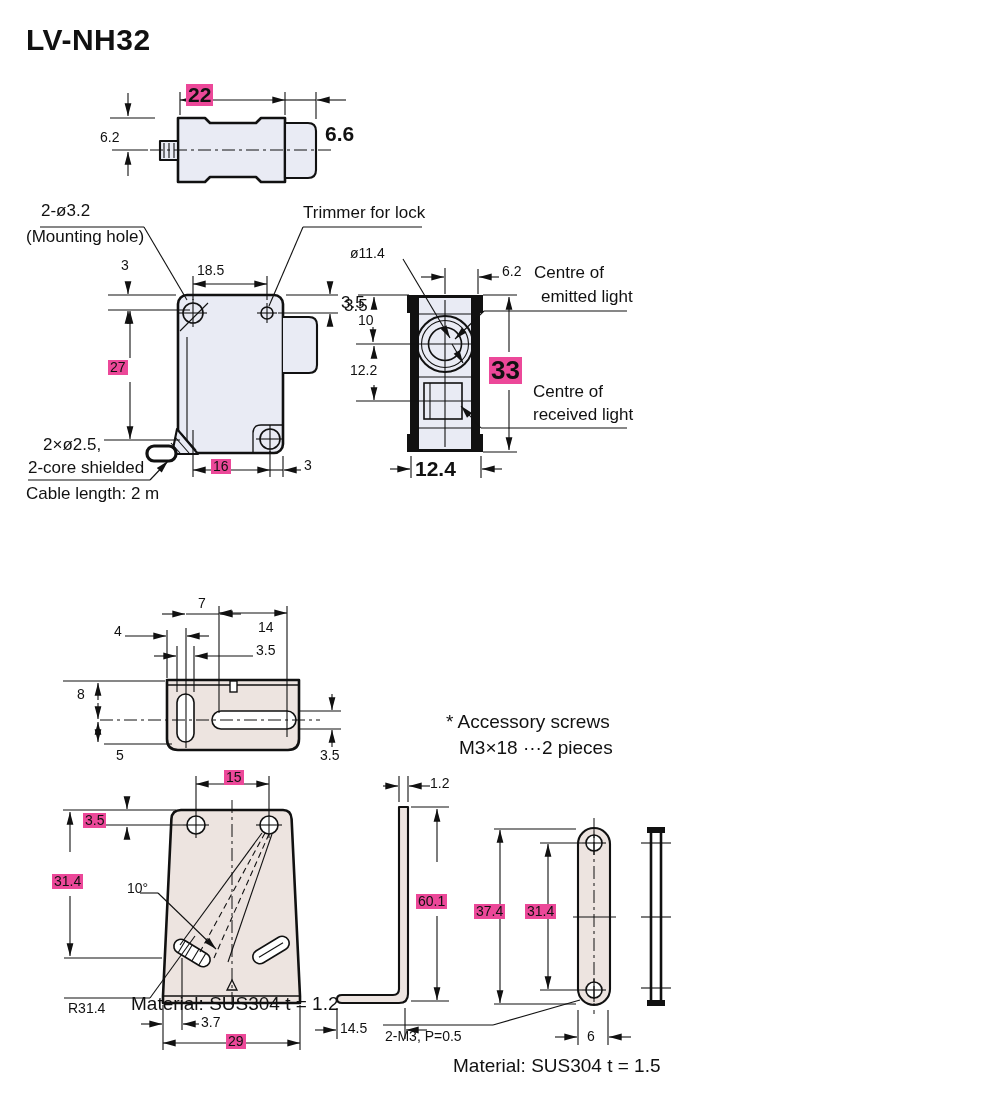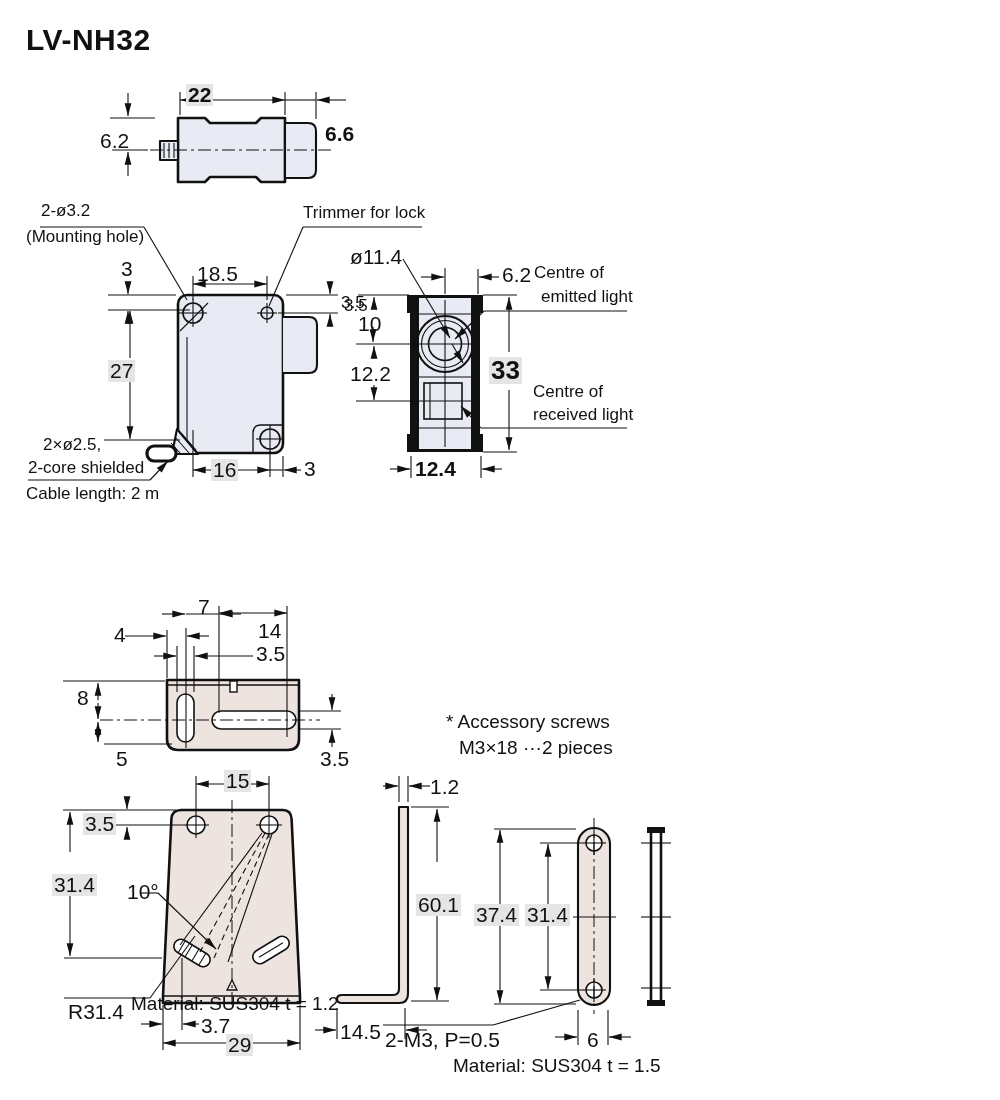--- a/index.html
+++ b/index.html
@@ -10,25 +10,25 @@
   .o  {fill:none;stroke:#111;stroke-width:2.6;stroke-linejoin:round;}
   .o2 {fill:none;stroke:#111;stroke-width:2.1;stroke-linejoin:round;}
   .t  {fill:none;stroke:#111;stroke-width:1.1;}
   .t13{fill:none;stroke:#111;stroke-width:1.3;}
   .t15{fill:none;stroke:#111;stroke-width:1.6;}
   .cl {fill:none;stroke:#111;stroke-width:1;stroke-dasharray:13 4 3 4;}
   .dsh{fill:none;stroke:#111;stroke-width:1.1;stroke-dasharray:6 4;}
   .fs{fill:#e9ebf4;} .fb{fill:#ede4e0;} .fw{fill:#fff;}
   
   .L{position:absolute;white-space:nowrap;line-height:1.05;color:#111;}
-  .s17{font-size:17px;} .s19{font-size:19px;} .s21{font-size:21px;}
+  .s17{font-size:17px;} .s19{font-size:19px;} .s21{font-size:14px;}
   .ttl{font-size:30px;font-weight:bold;letter-spacing:0.5px;}
   .sec{font-size:23px;}
   .b21{font-size:21px;font-weight:bold;} .b26{font-size:26px;font-weight:bold;}
-  .wb{background:#e5e5e5;padding:0 2px;}
+  .wb{background:#ec4899;padding:0 2px;}
 </style>
 </head>
 <body>
 
 <div class="stage">
 
 <svg width="1000" height="1100" viewBox="0 0 1000 1100">
   <defs>
     <marker id="a" markerUnits="userSpaceOnUse" markerWidth="14" markerHeight="9" refX="13.3" refY="4.5" orient="auto-start-reverse">
       <path d="M0.6,1.1 L13.3,4.5 L0.6,7.9 Z" fill="#111"></path>

